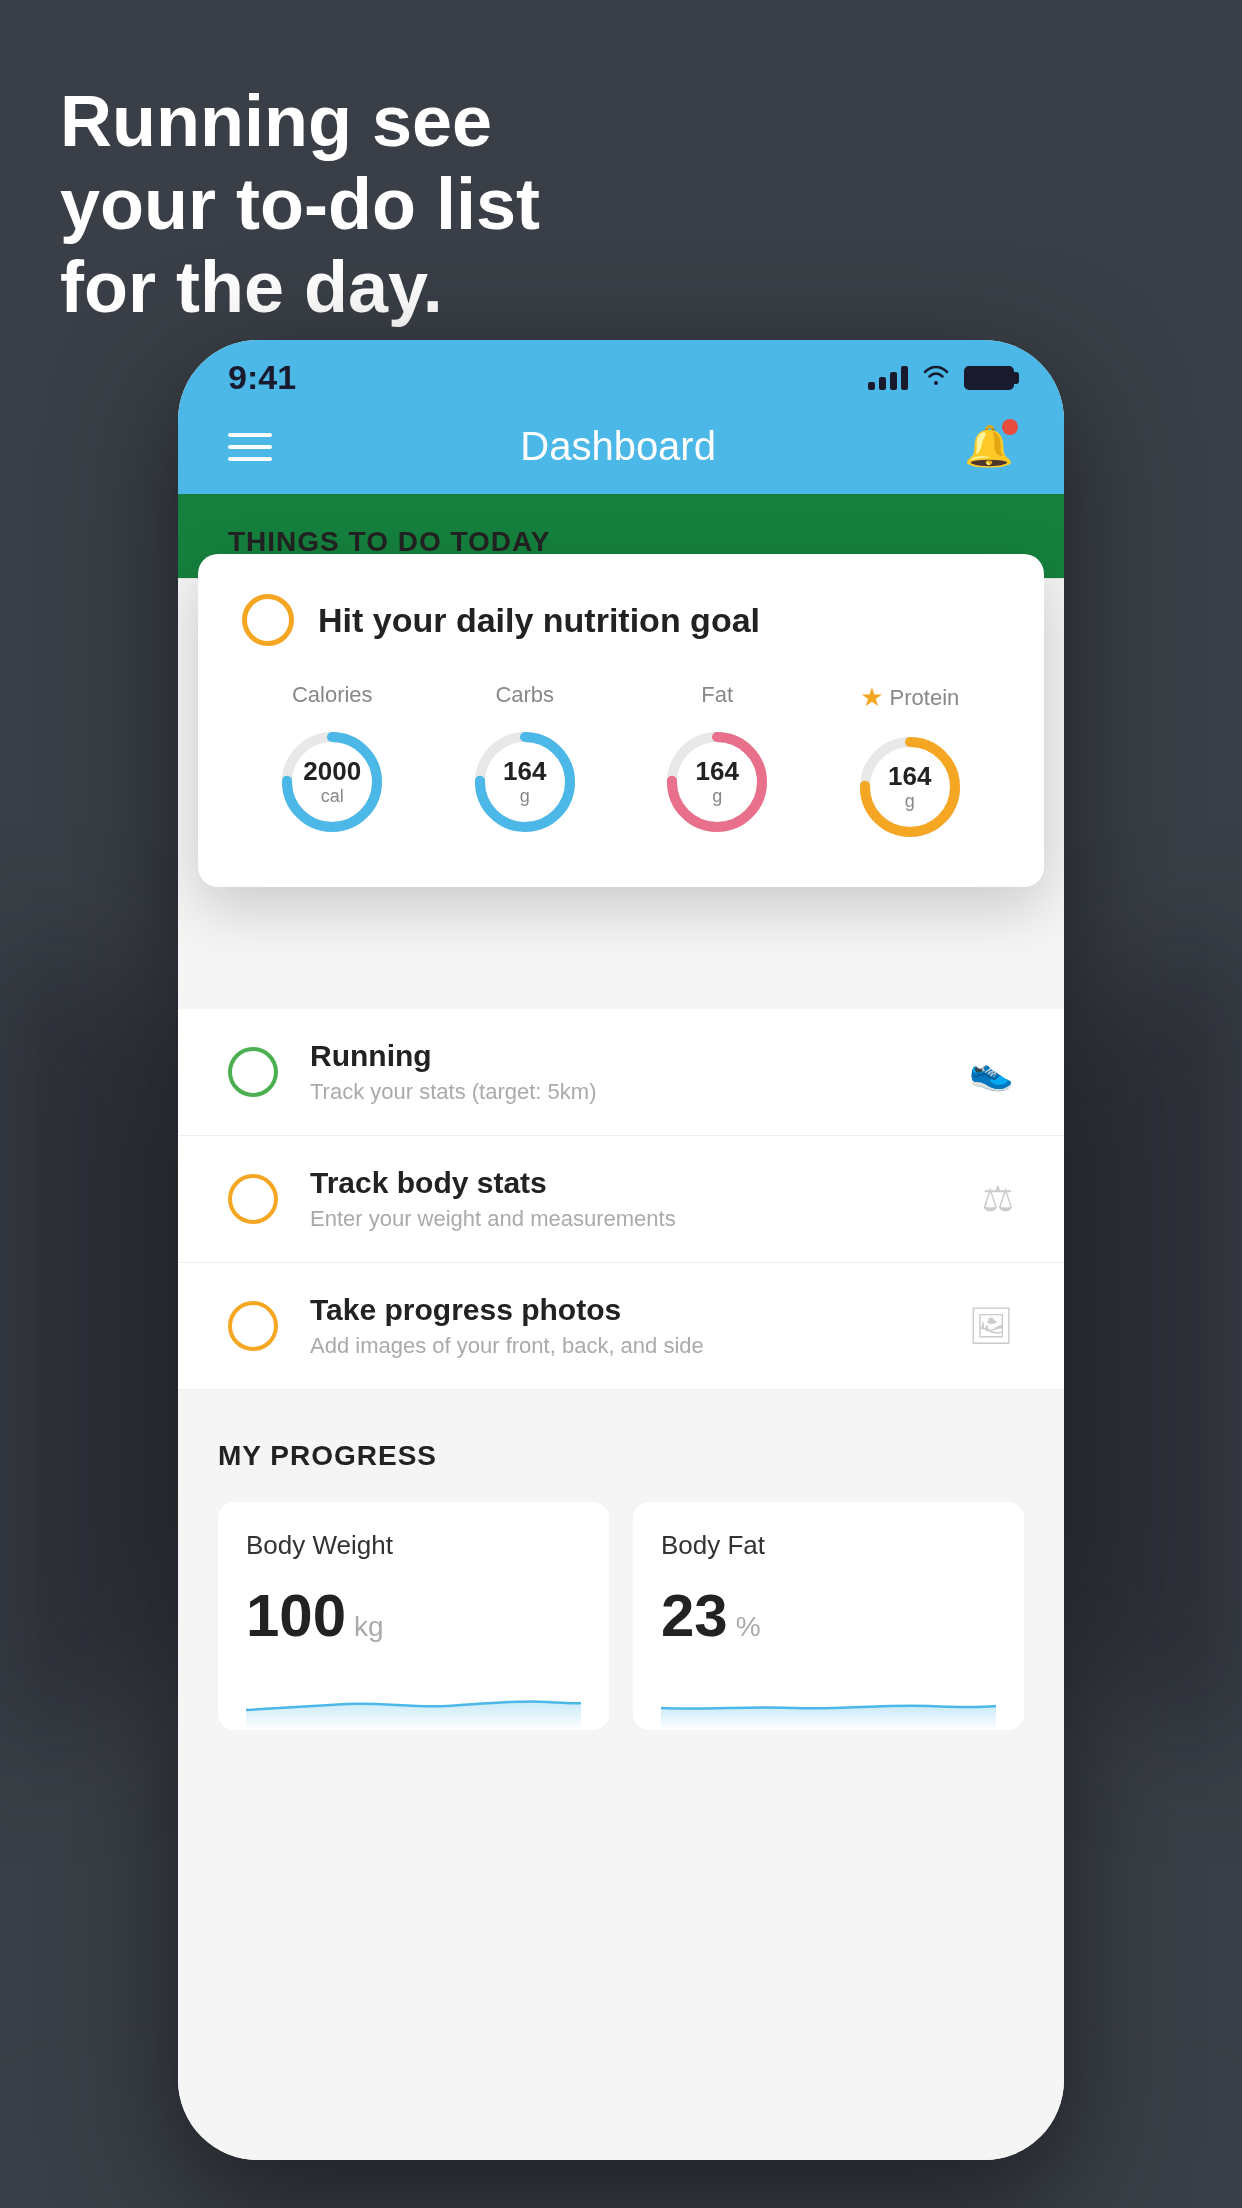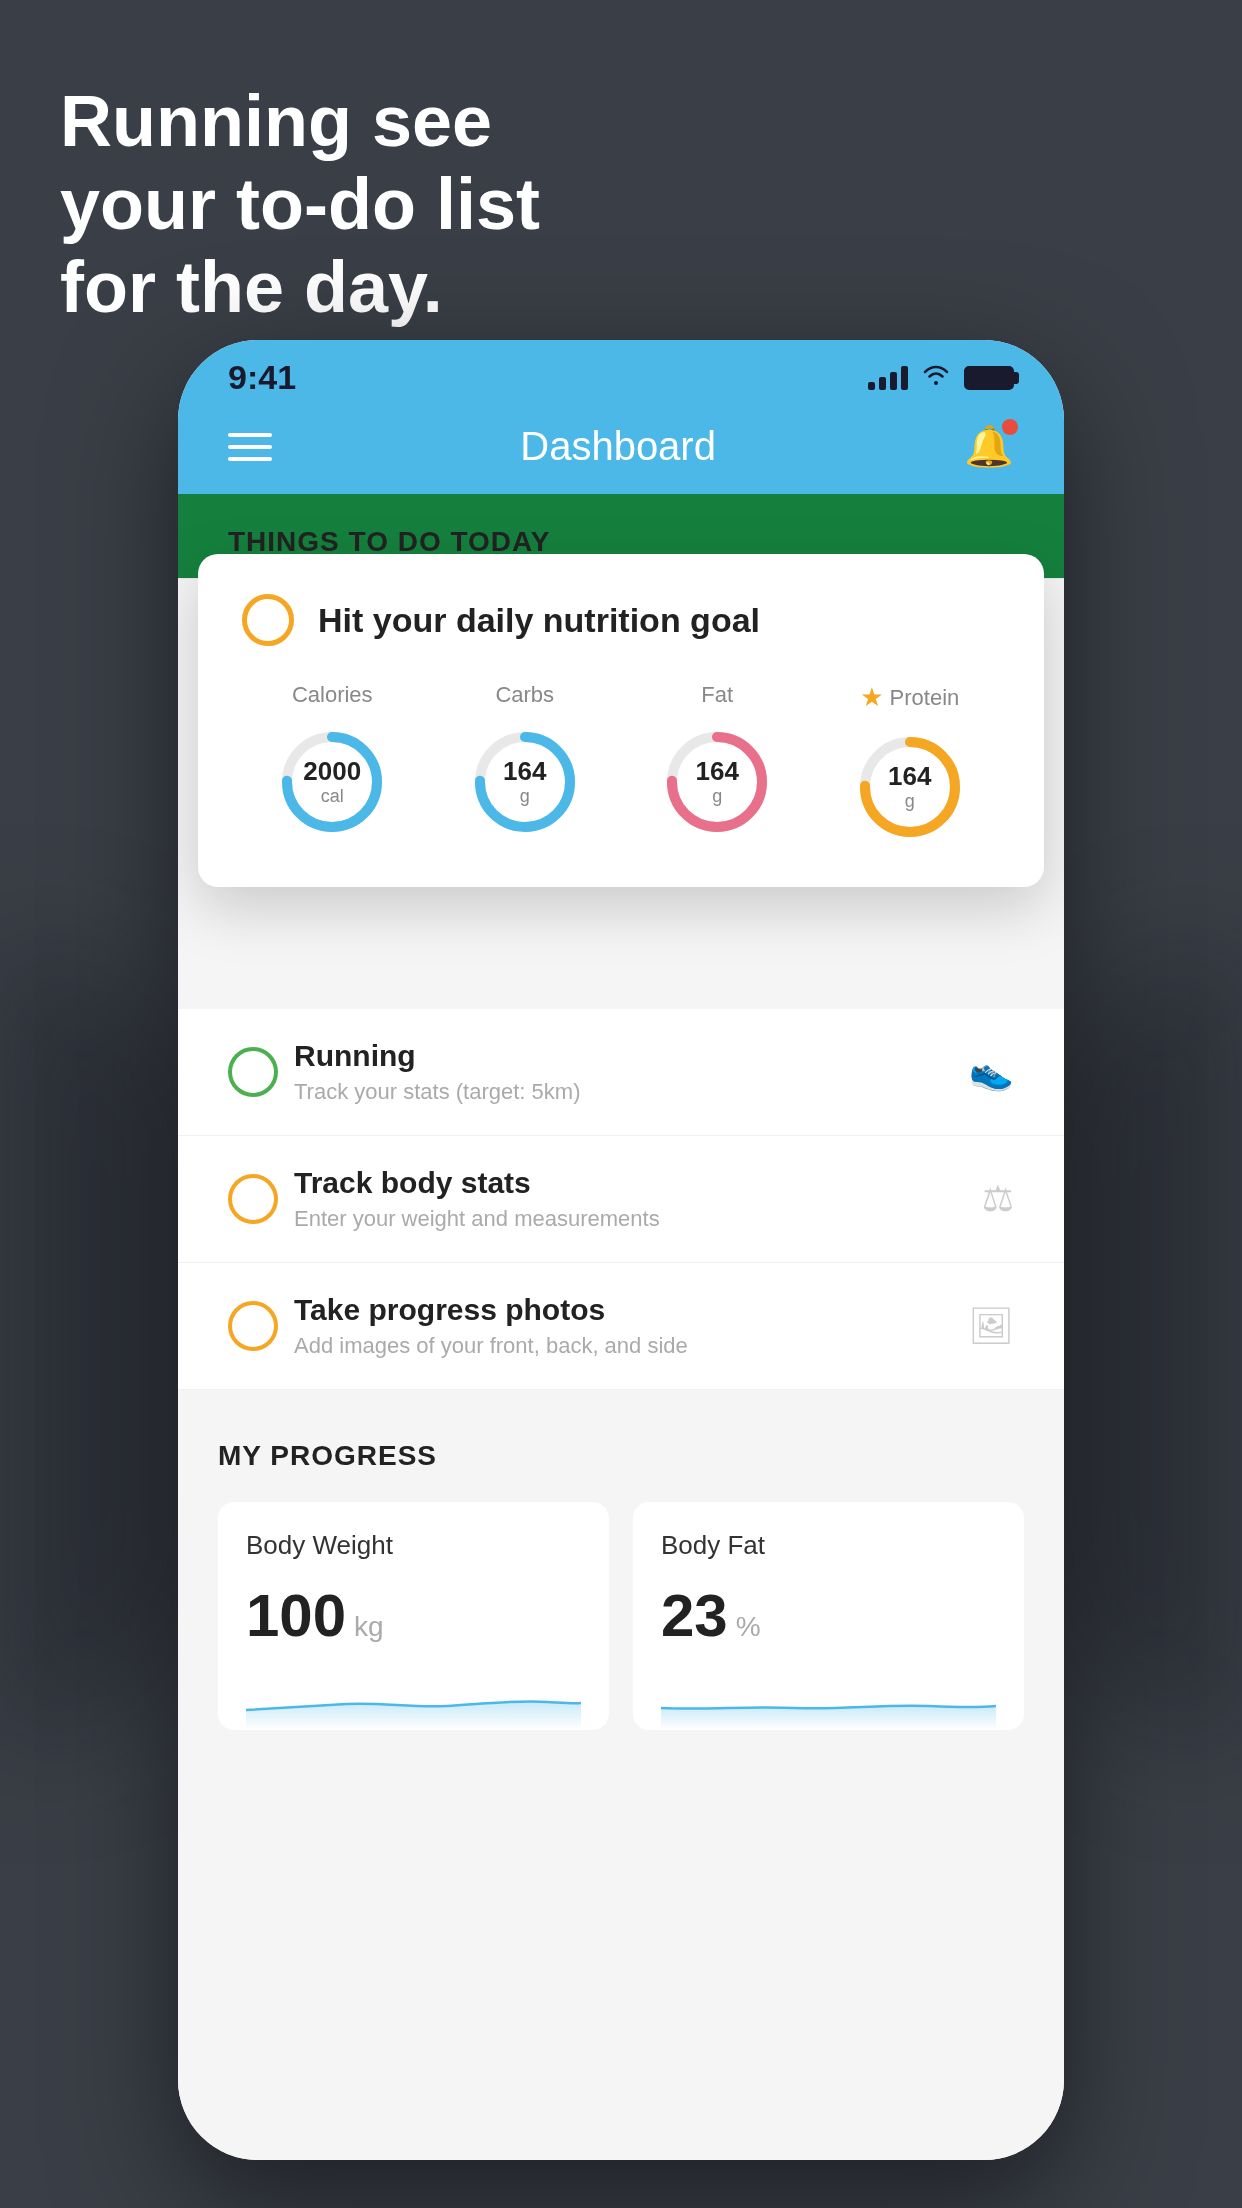--- a/index.html
+++ b/index.html
@@ -300,21 +300,21 @@
     .todo-list {
       background: white;
       margin-top: 430px;
     }
 
     .todo-item {
       display: flex;
       align-items: center;
       padding: 30px 50px;
       border-bottom: 1px solid #f0f0f0;
-      gap: 16px;
+      gap: 32px;
       position: relative;
     }
 
     .todo-circle {
       width: 50px;
       height: 50px;
       border-radius: 50%;
       border: 4px solid;
       flex-shrink: 0;
     }

